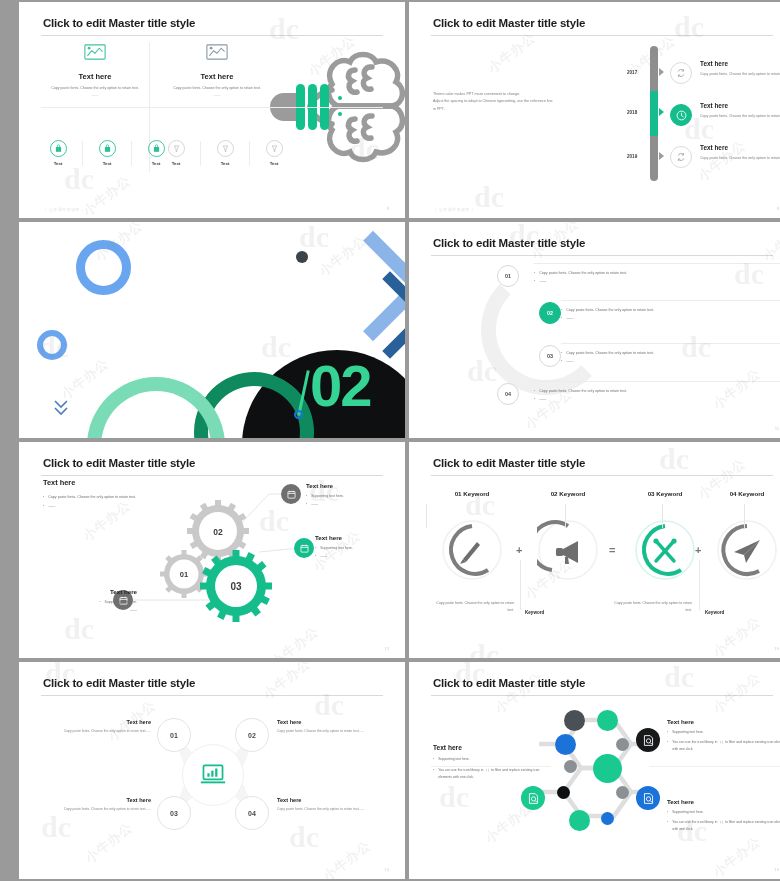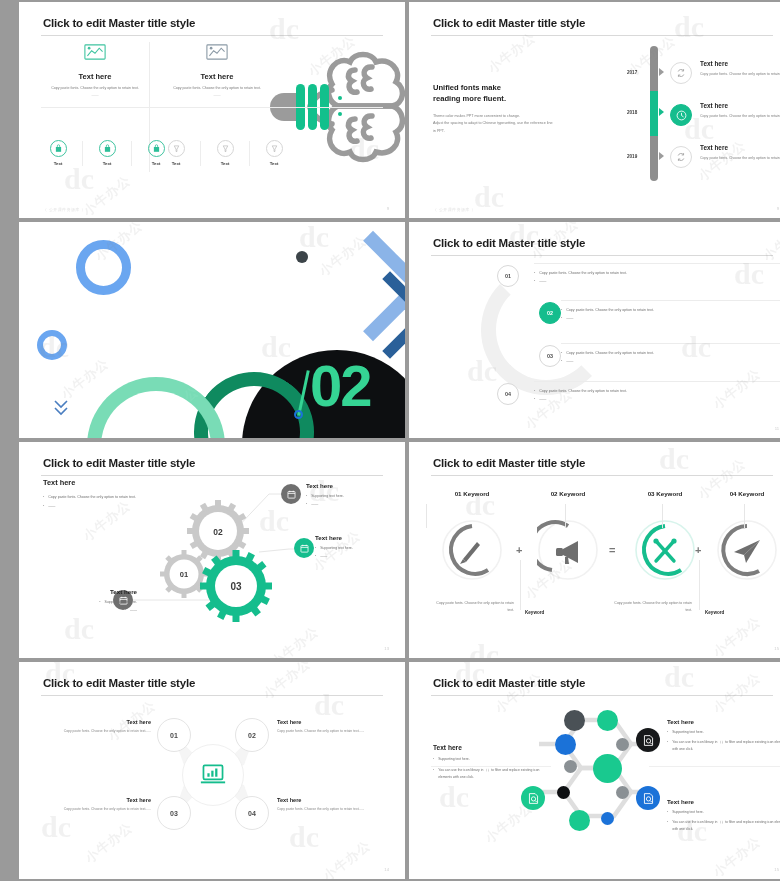--- a/index.html
+++ b/index.html
@@ -332,22 +332,20 @@
     </div>
   </div>
   </div>
 
   <div class="slide-wrap">
   <div class="slide">
     <div class="title">Click to edit Master title style</div>
     <div class="title-rule"></div>
 
     <div class="s2-lead">
-      <h3><span>Unified fonts make</span><br>
-          <span>reading more fluent.</span></h3>
       <p><span>Theme color makes PPT more convenient to change.</span><br>
          <span>Adjust the spacing to adapt to Chinese typesetting, use the reference line</span><br>
          <span>in PPT.</span></p>
     </div>
 
     <div class="s2-bar">
       <div class="s2-bar-fill"></div>
     </div>
 
     <div class="s2-year" style="left:218px;top:68px;">2017</div>

